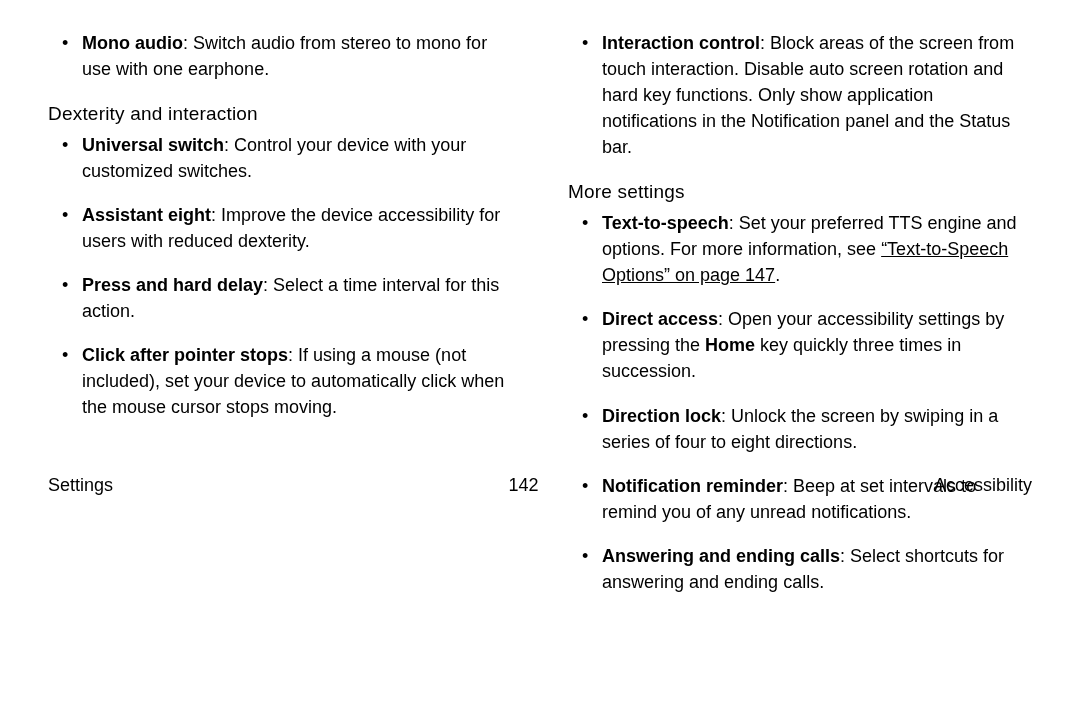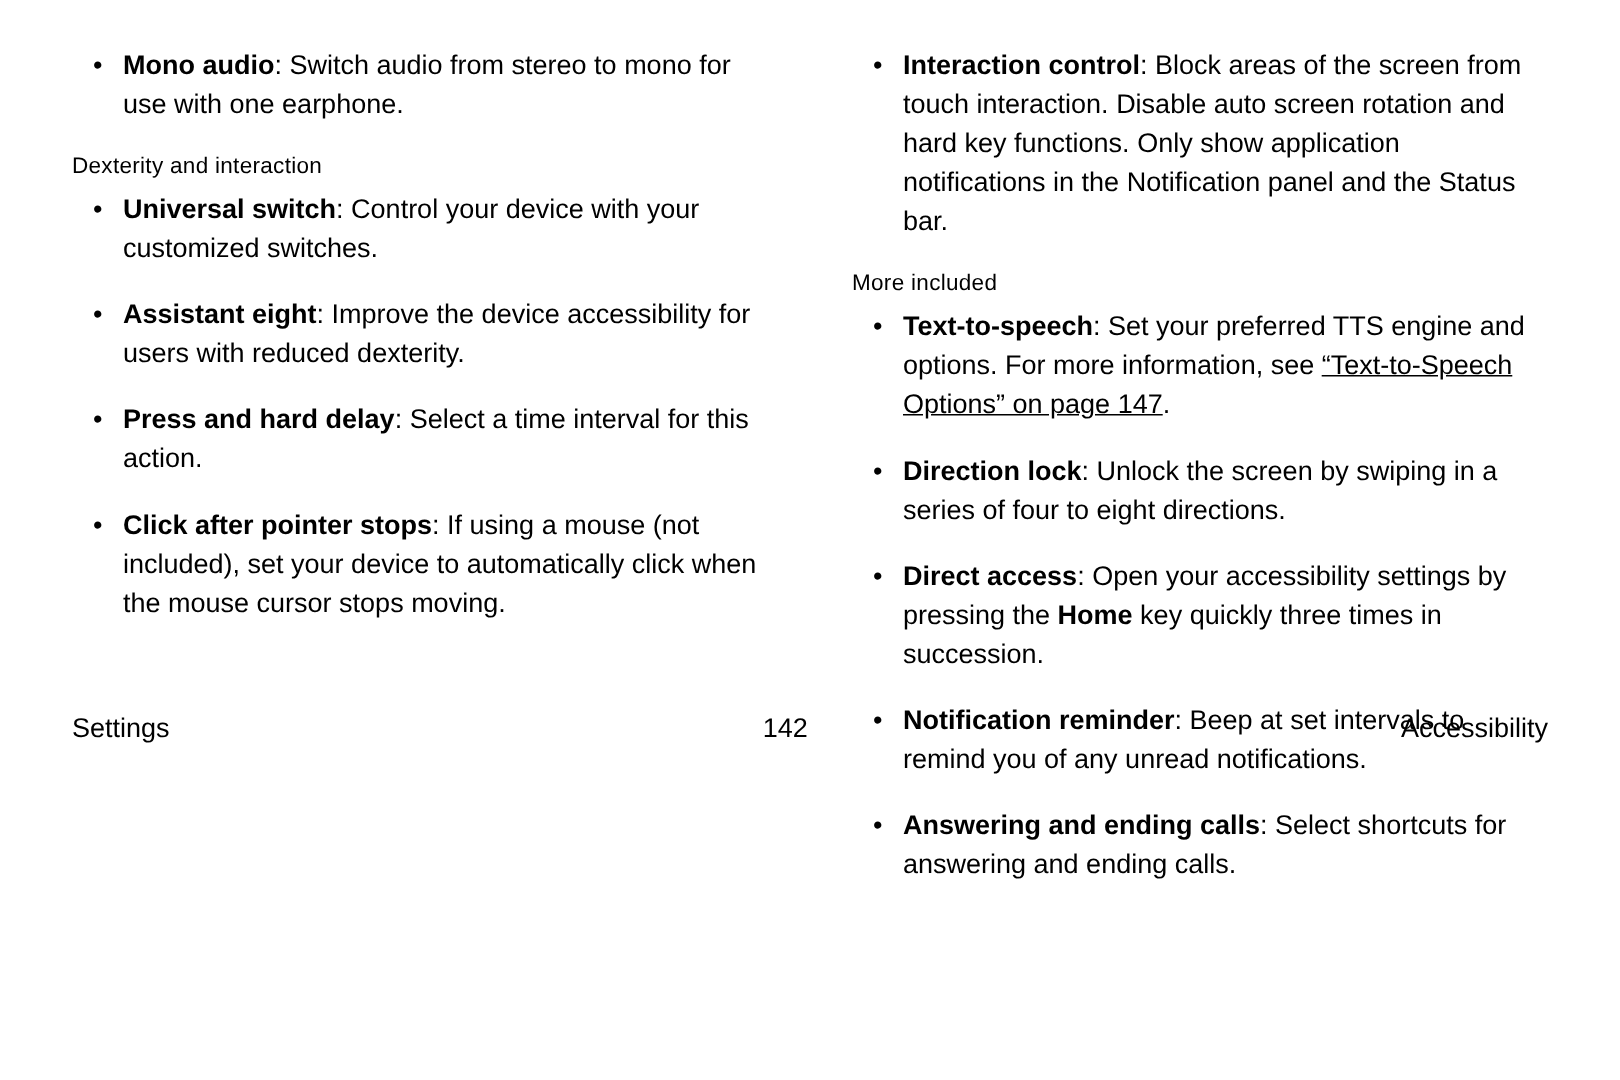--- a/index.html
+++ b/index.html
@@ -23,21 +23,21 @@
   }
   .columns {
     display: flex;
     gap: 56px;
   }
   .col {
     width: 470px;
   }
   .heading {
     font-weight: 400;
-    font-size: 15px;
+    font-size: 19px;
     margin: 14px 0 4px 0;
     letter-spacing: 0.2px;
     font-family: "Trebuchet MS", "Segoe UI", Arial, sans-serif;
   }
   ul.bullets {
     list-style: none;
     margin: 0 0 0 0;
     padding: 0 0 0 34px;
   }
   ul.bullets > li {
@@ -96,31 +96,31 @@
       </ul>
     </div>
 
     <div class="col">
       <ul class="bullets">
         <li>
           <span class="b">Interaction control</span><span>: Block areas of the screen from touch interaction. Disable auto screen rotation and hard key functions. Only show application notifications in the Notification panel and the Status bar.</span>
         </li>
       </ul>
 
-      <div class="heading">More included</div>
+      <div class="heading">More settings</div>
 
       <ul class="bullets">
         <li>
           <span class="b">Text-to-speech</span><span>: Set your preferred TTS engine and options. For more information, see </span><span class="u">“Text-to-Speech Options” on page 147</span><span>.</span>
         </li>
         <li>
-          <span class="b">Direction lock</span><span>: Unlock the screen by swiping in a series of four to eight directions.</span>
+          <span class="b">Direct access</span><span>: Open your accessibility settings by pressing the </span><span class="b">Home</span><span> key quickly three times in succession.</span>
         </li>
         <li>
-          <span class="b">Direct access</span><span>: Open your accessibility settings by pressing the </span><span class="b">Home</span><span> key quickly three times in succession.</span>
+          <span class="b">Direction lock</span><span>: Unlock the screen by swiping in a series of four to eight directions.</span>
         </li>
         <li>
           <span class="b">Notification reminder</span><span>: Beep at set intervals to remind you of any unread notifications.</span>
         </li>
         <li>
           <span class="b">Answering and ending calls</span><span>: Select shortcuts for answering and ending calls.</span>
         </li>
       </ul>
     </div>
 

